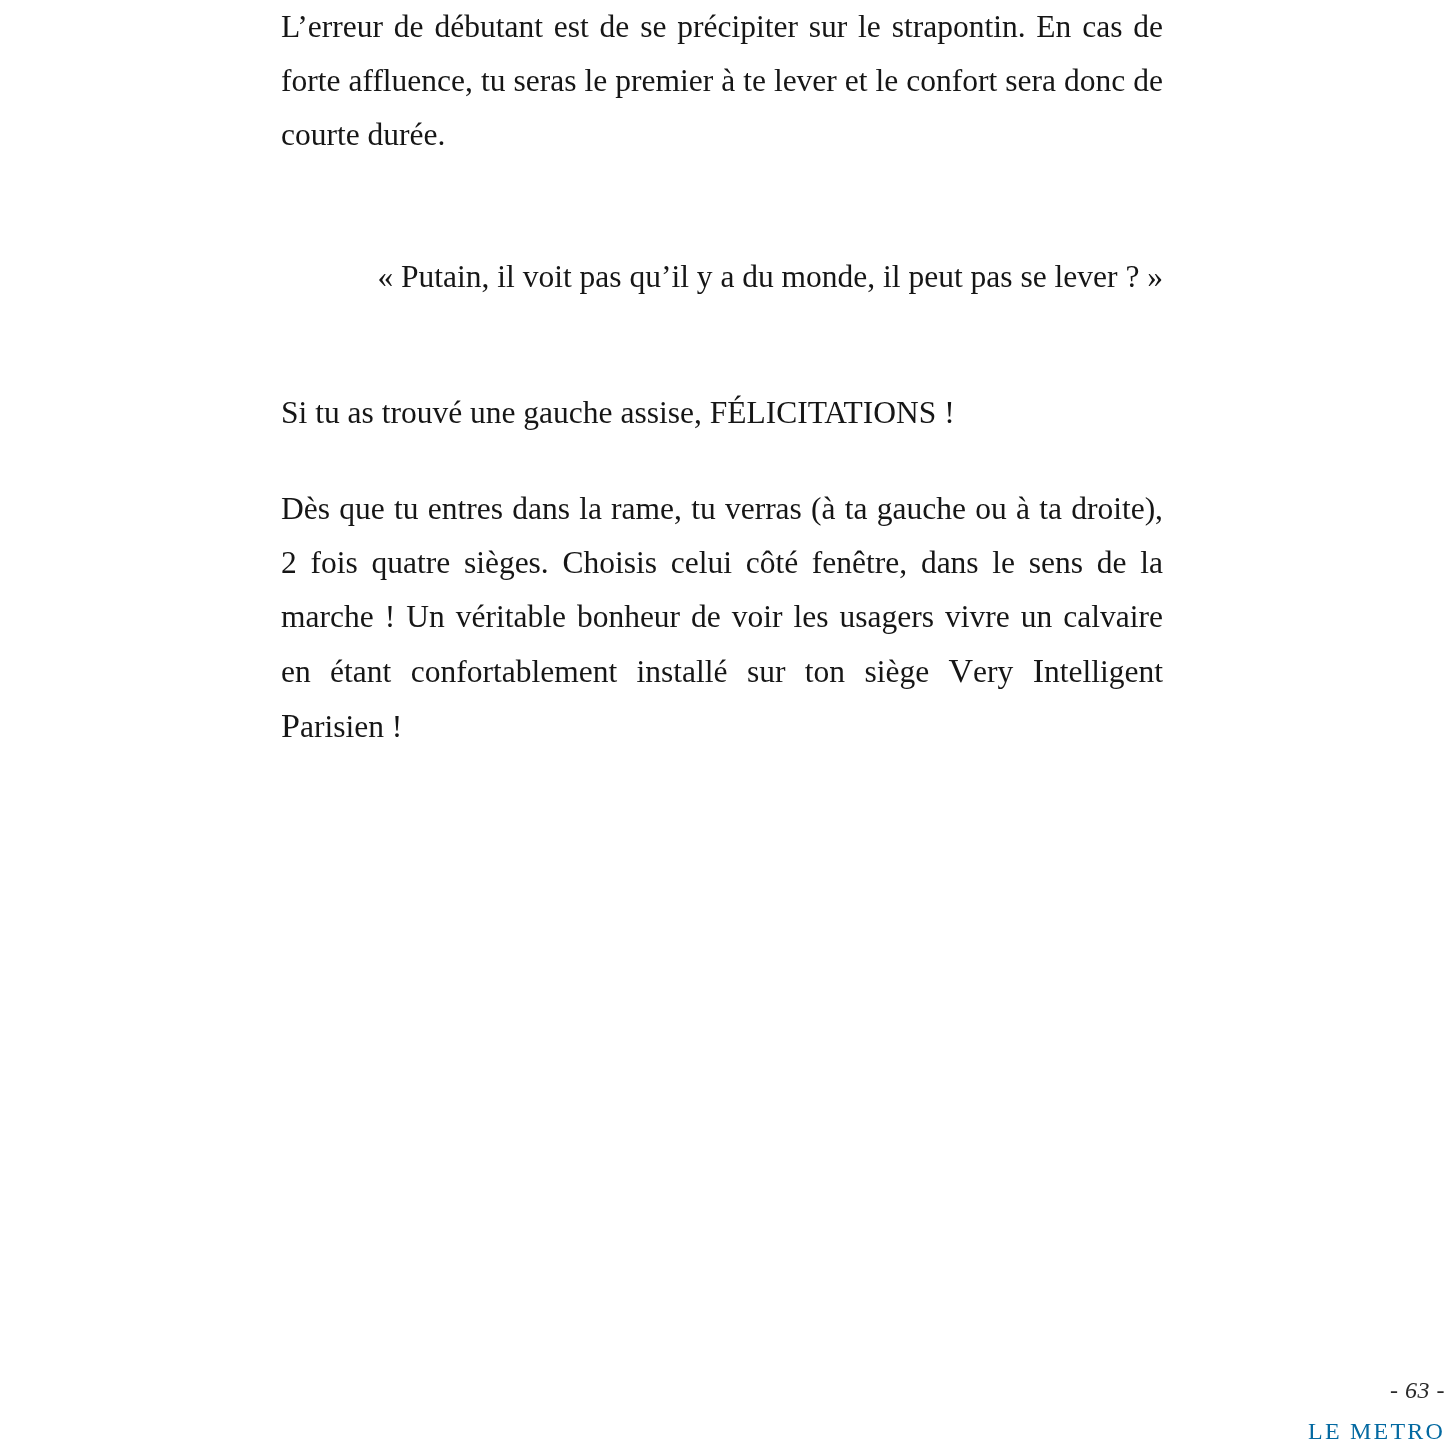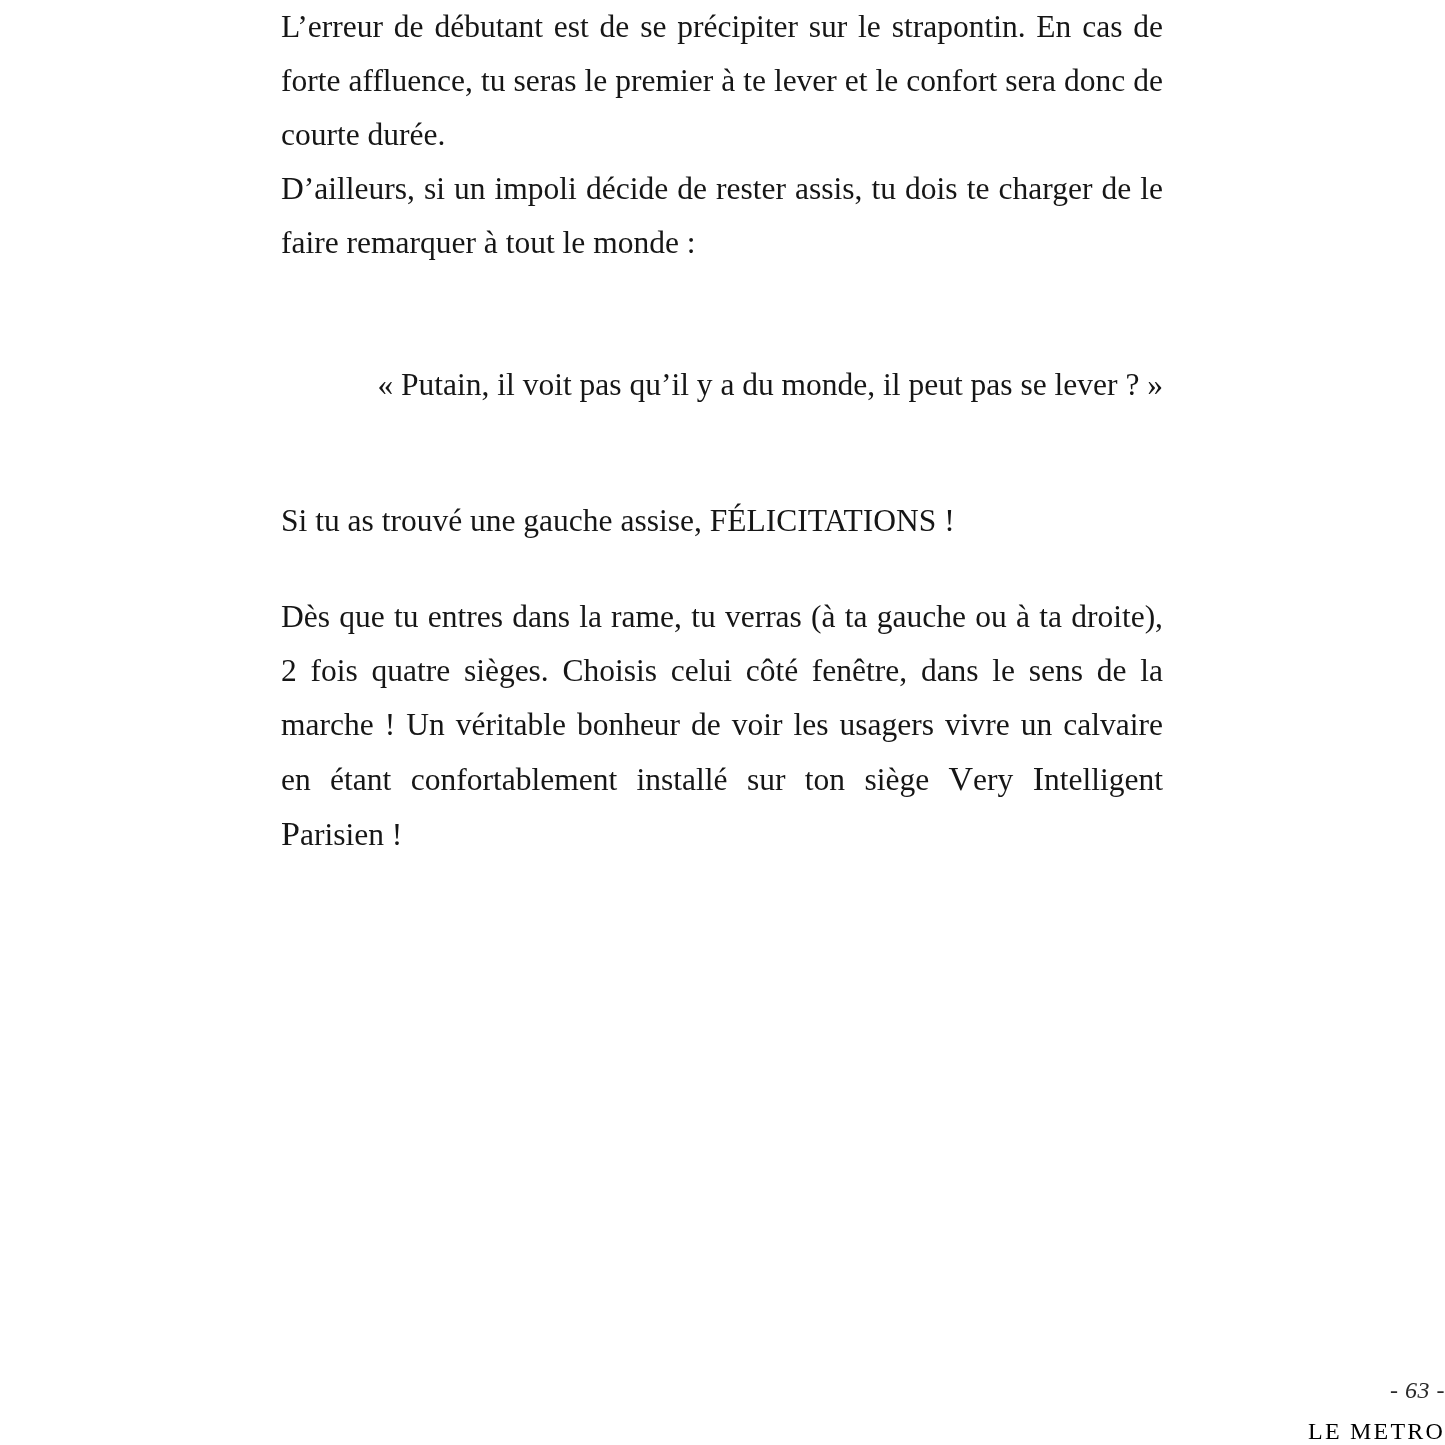--- a/index.html
+++ b/index.html
@@ -54,33 +54,32 @@
   .folio {
     font-size: 24px;
     font-style: italic;
     color: #2a2a2a;
     letter-spacing: 0.5px;
   }
   .running-title {
     margin-top: 14px;
     font-size: 24px;
     letter-spacing: 2.2px;
-    color: #000000;
+    color: #0369a1;
   }
 </style>
 </head>
 <body>
 
 <div class="page">
 
   <div class="body-col">
 
     <p class="just block" style="margin-top:0px;">L’erreur de débutant est de se précipiter sur le strapontin. En cas de forte affluence, tu seras le premier à te lever et le confort sera donc de courte durée.</p>
 
-    <p class="just block">D’ailleurs, si un impoli décide de rester assis, tu dois te charger de le faire remarquer à tout le monde :</p>
 
     <div class="gap-lg"></div>
     <div class="gap-md"></div>
 
     <p class="quote" style="margin-top:6px;">« Putain, il voit pas qu’il y a du monde, il peut pas se lever ? »</p>
 
     <div class="gap-lg"></div>
     <div class="gap-md"></div>
 
     <p>Si tu as trouvé une gauche assise, FÉLICITATIONS !</p>

